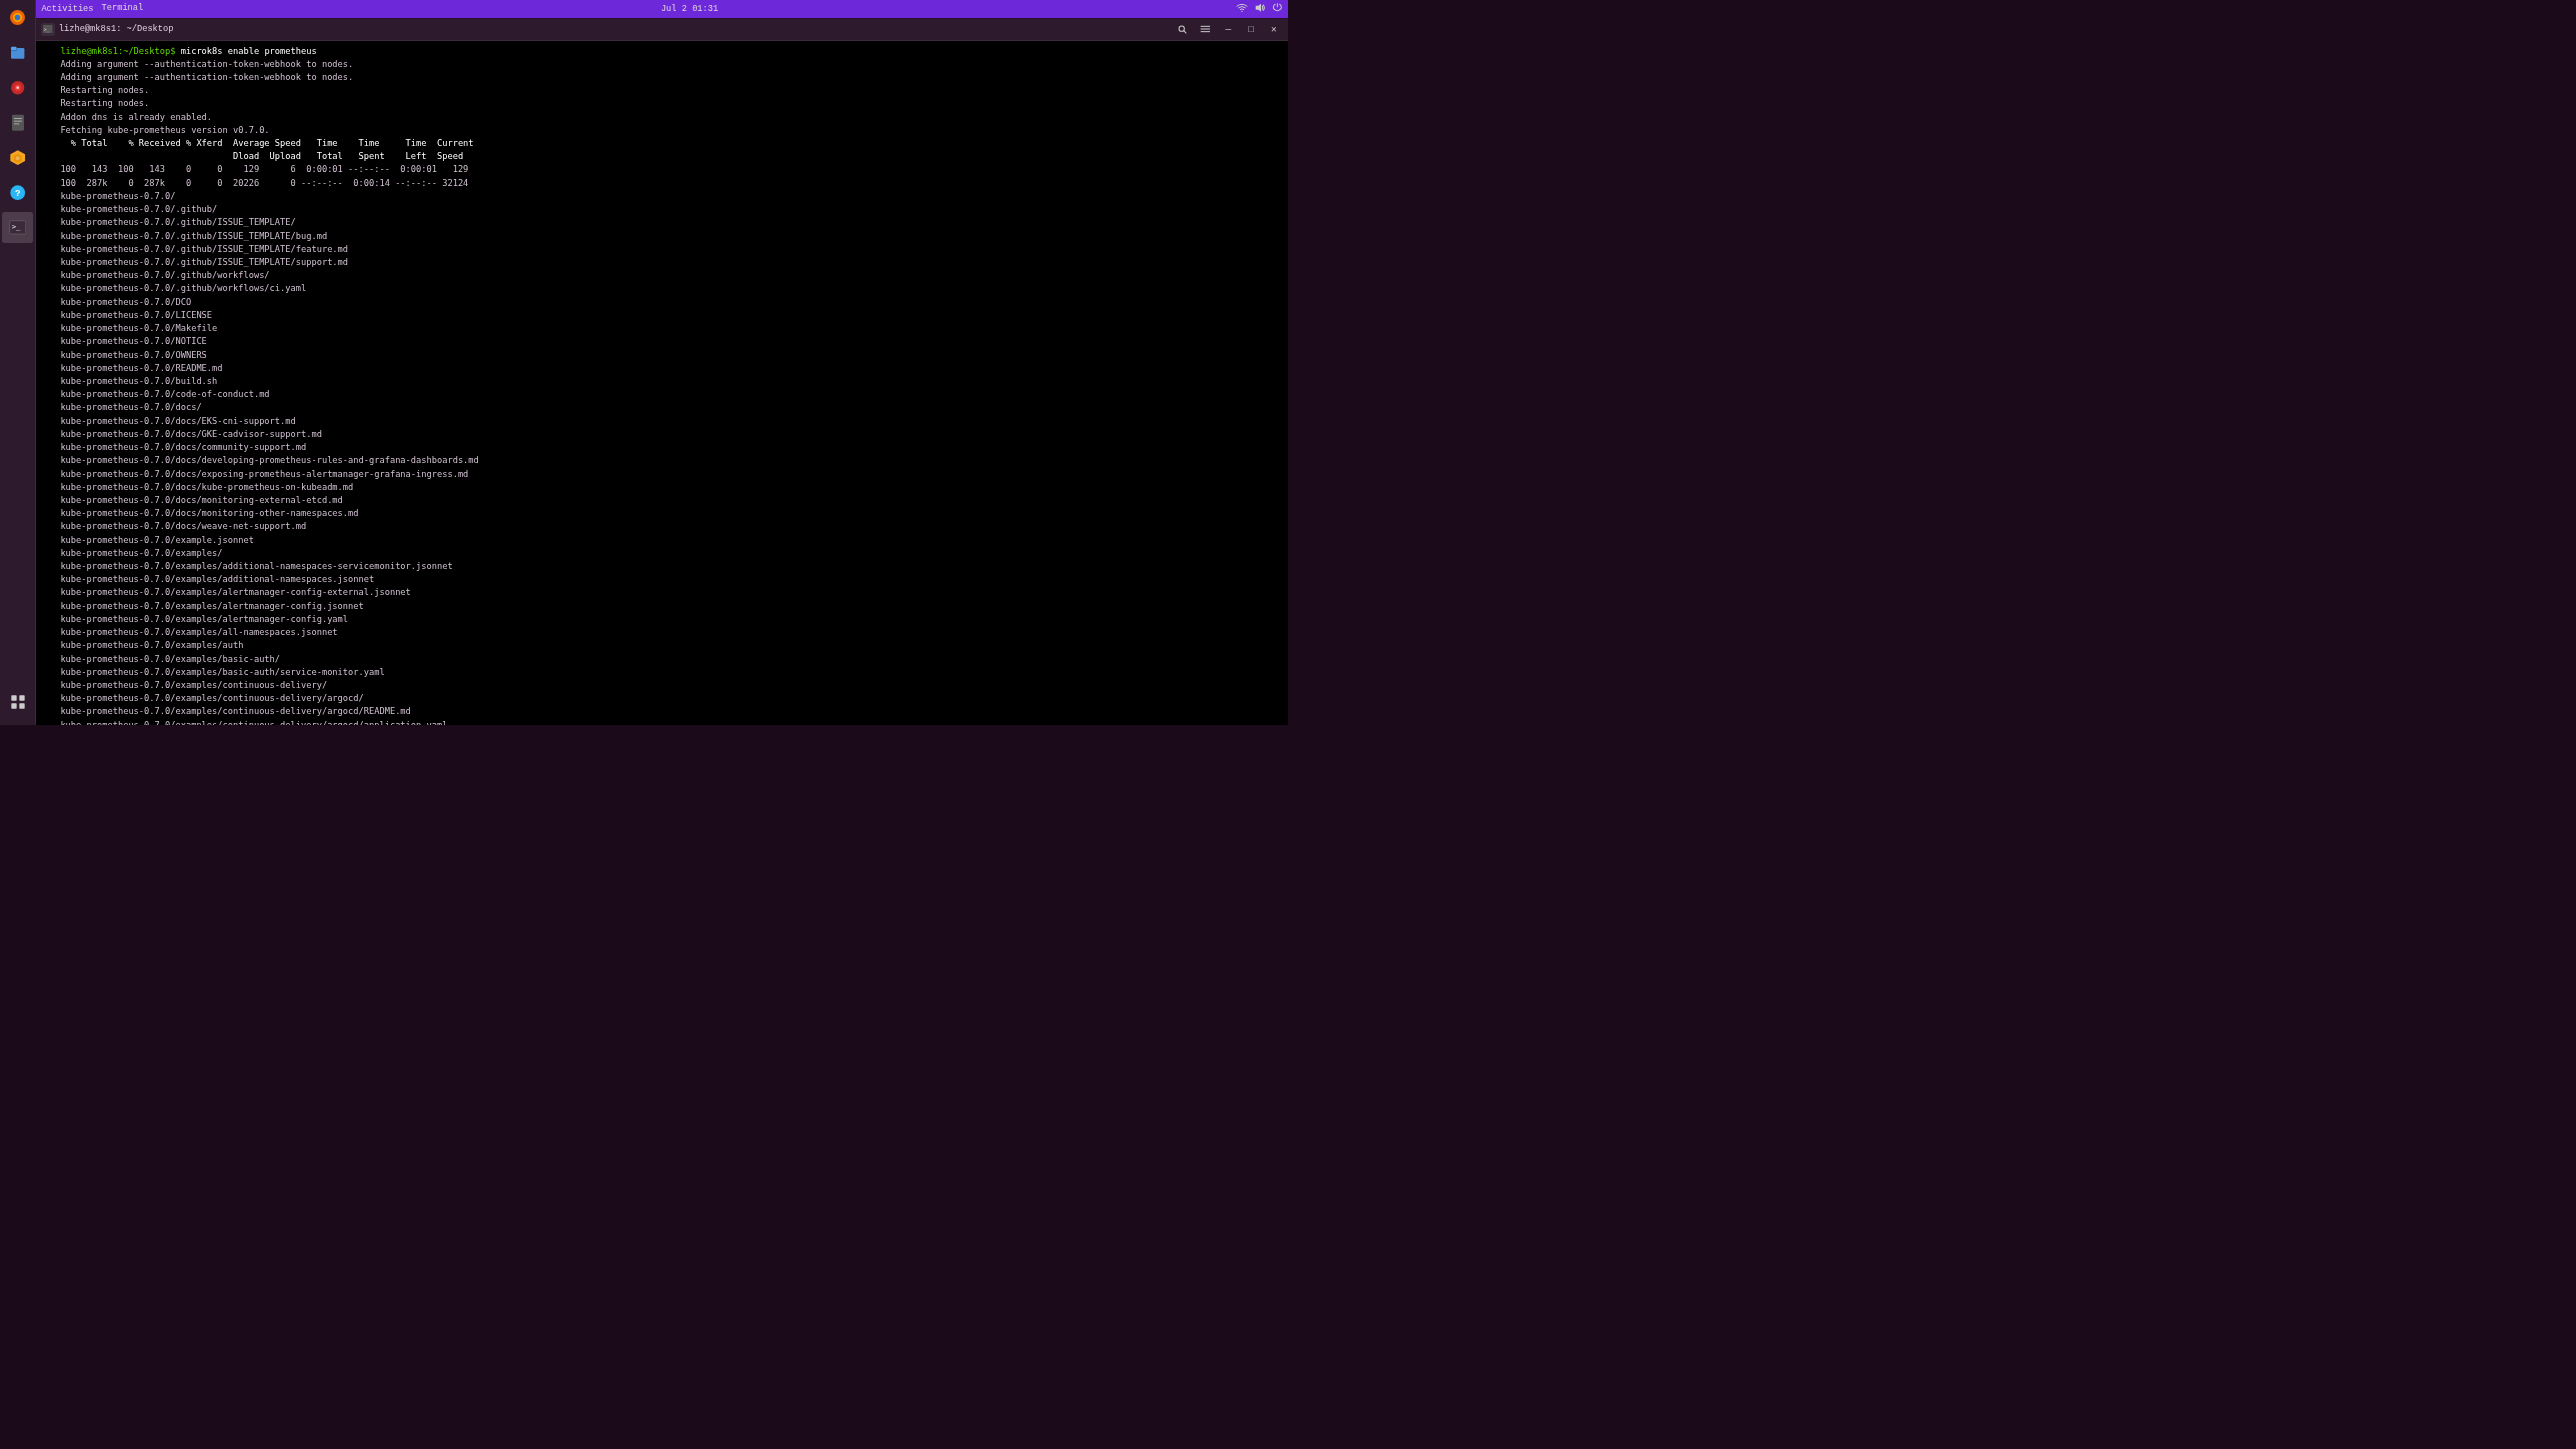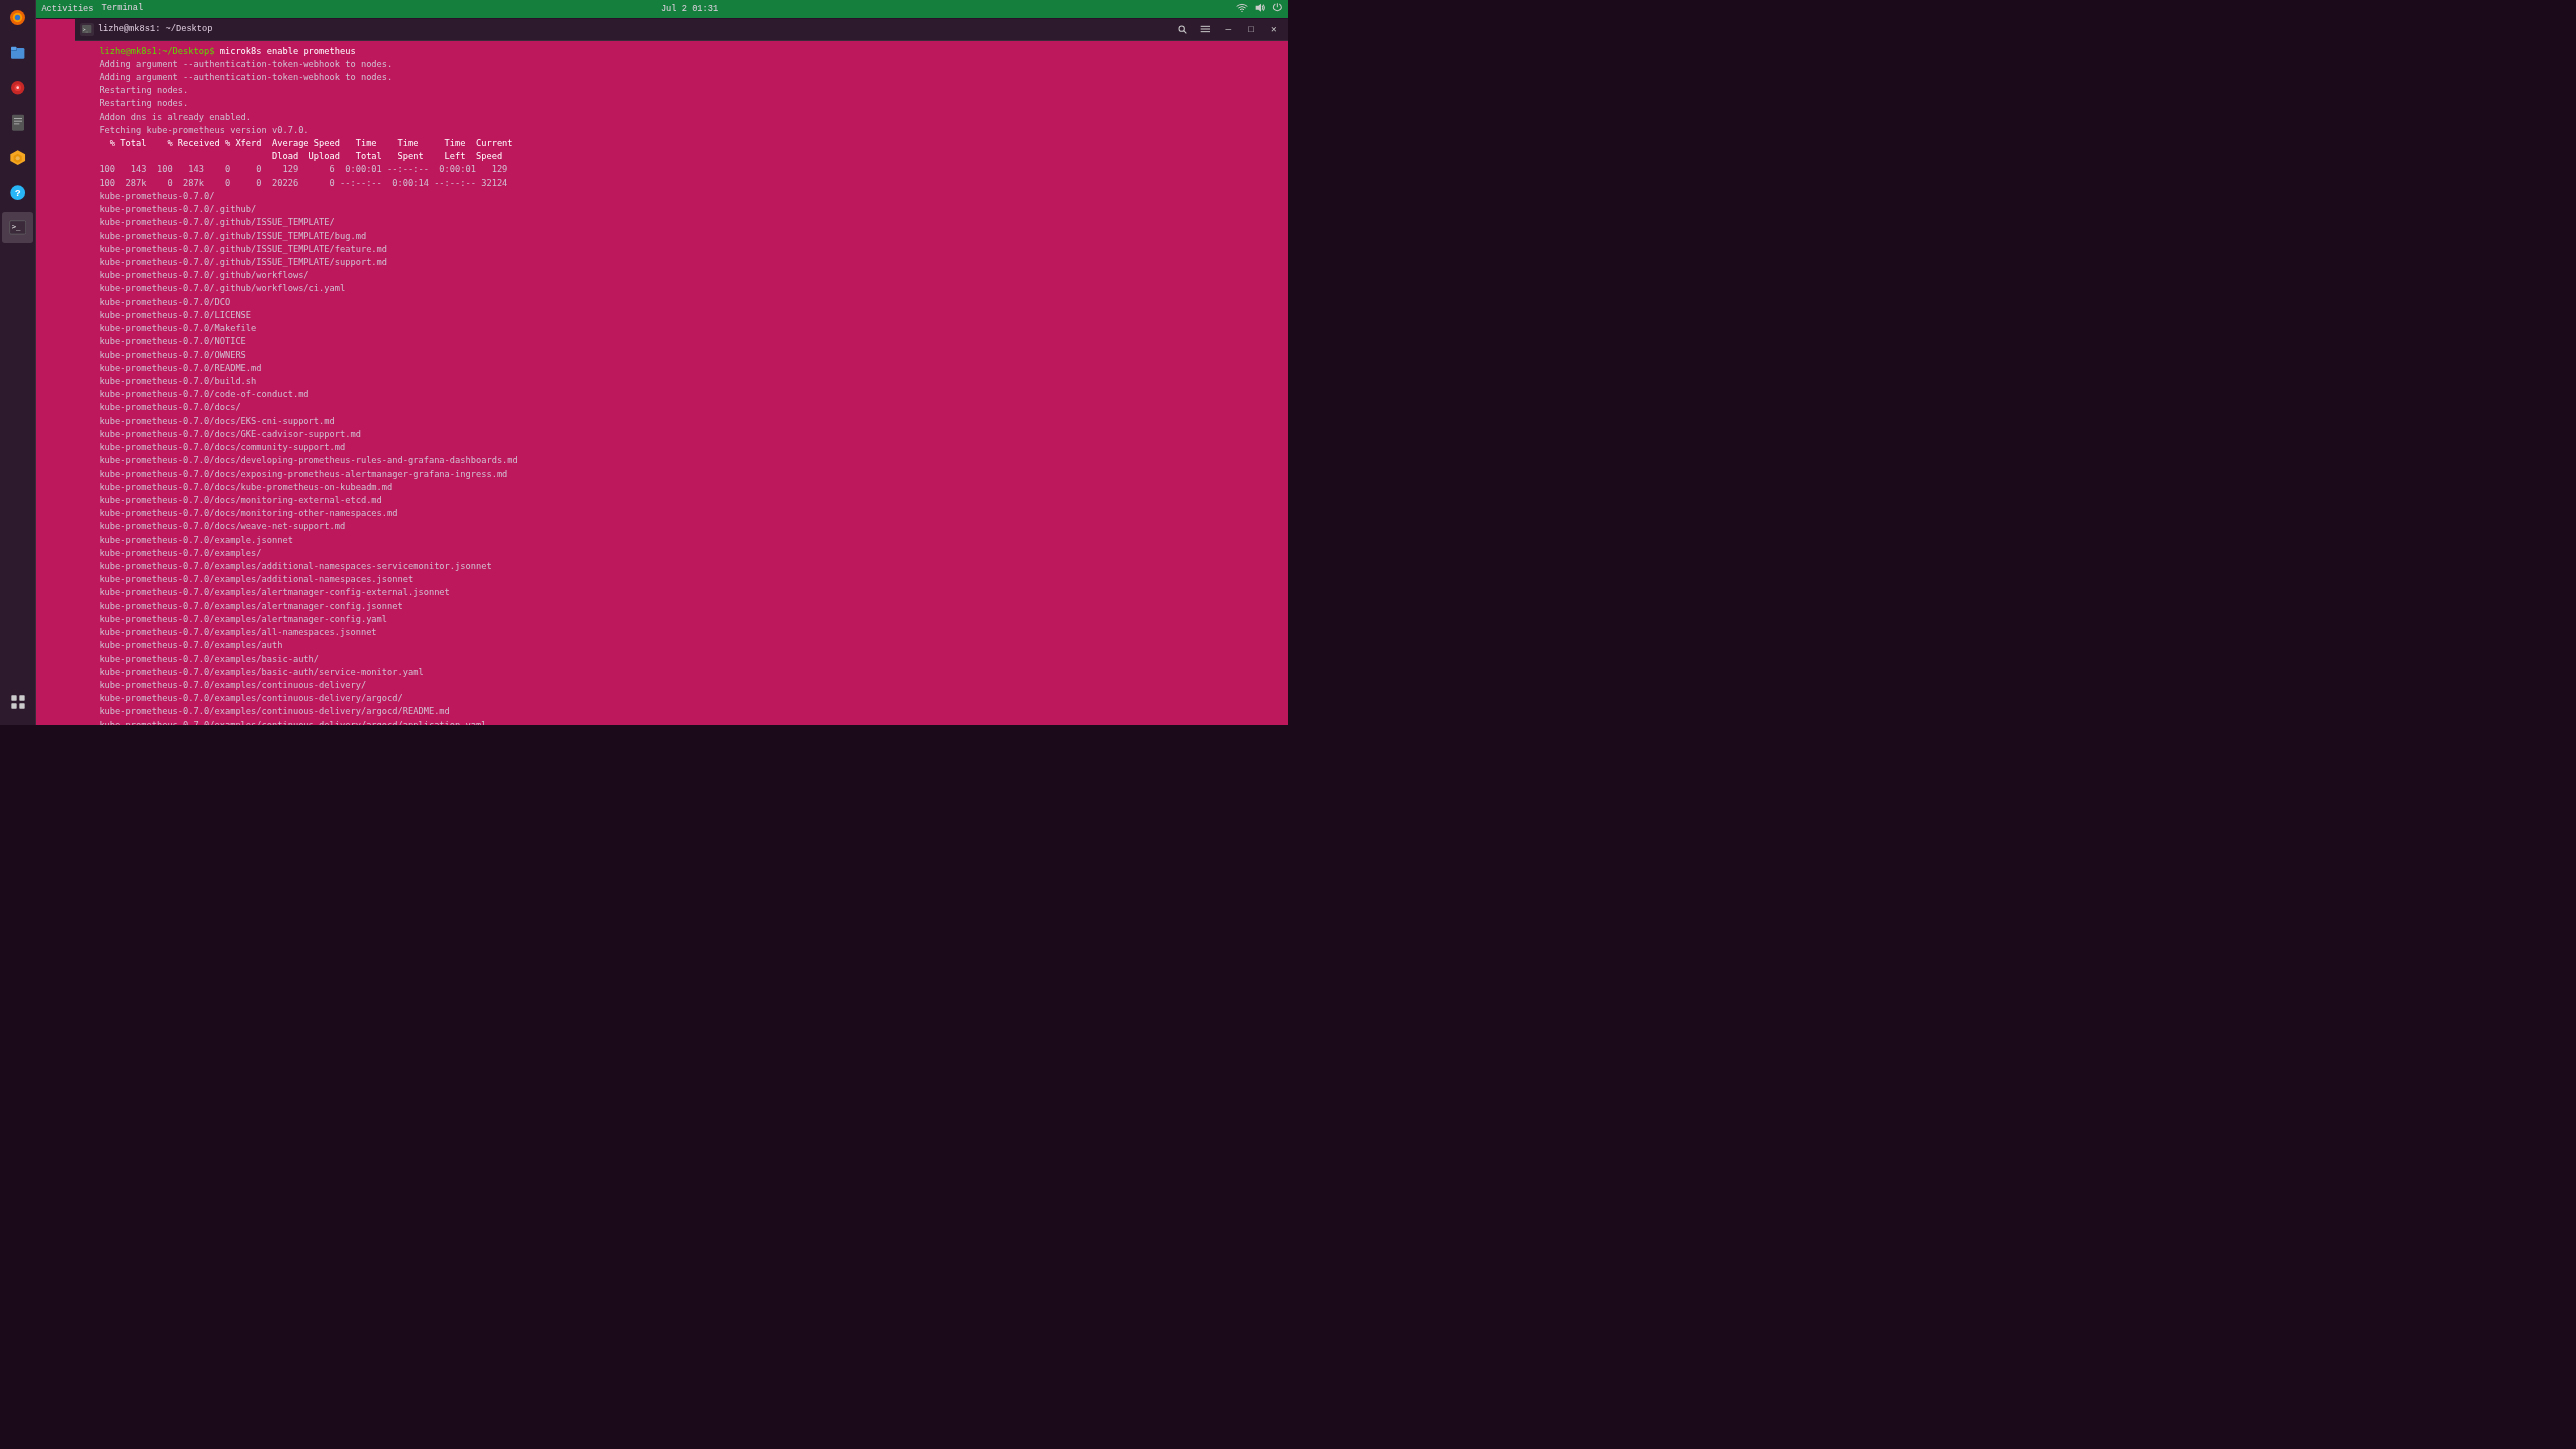--- a/index.html
+++ b/index.html
@@ -78,21 +78,21 @@
     
     .main {
       flex: 1;
       display: flex;
       flex-direction: column;
     }
 
     
     .topbar {
       height: 19px;
-      background: #15803d;
+      background: #6d28d9;
       display: flex;
       align-items: center;
       justify-content: space-between;
       padding: 0 5.4px;
       border-bottom: 0.7px solid #2a0f2a;
     }
 
     .topbar-left {
       display: flex;
       align-items: center;
@@ -130,22 +130,21 @@
 
     .topbar-right span {
       cursor: pointer;
     }
 
     
     .terminal-window {
       flex: 1;
       display: flex;
       flex-direction: column;
-      background: #be185d;
-      padding-left: 39px;
+      background: #000000;
     }
 
     .terminal-titlebar {
       height: 21.5px;
       background: #2d1a2d;
       display: flex;
       align-items: center;
       justify-content: space-between;
       padding: 0 5.4px;
       border-bottom: 0.7px solid #3a2a3a;

